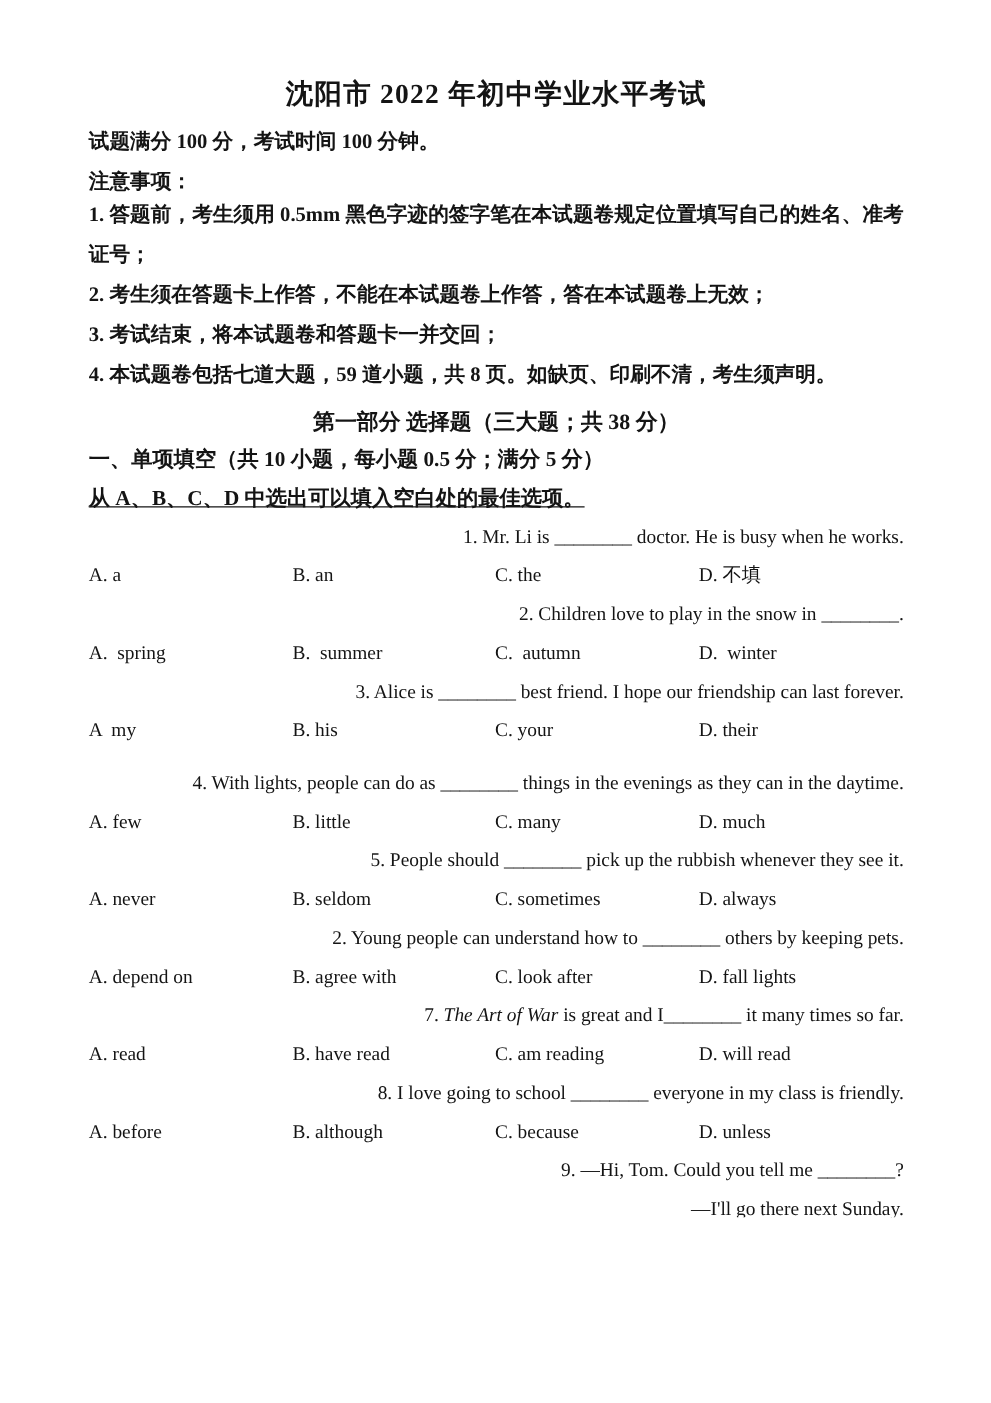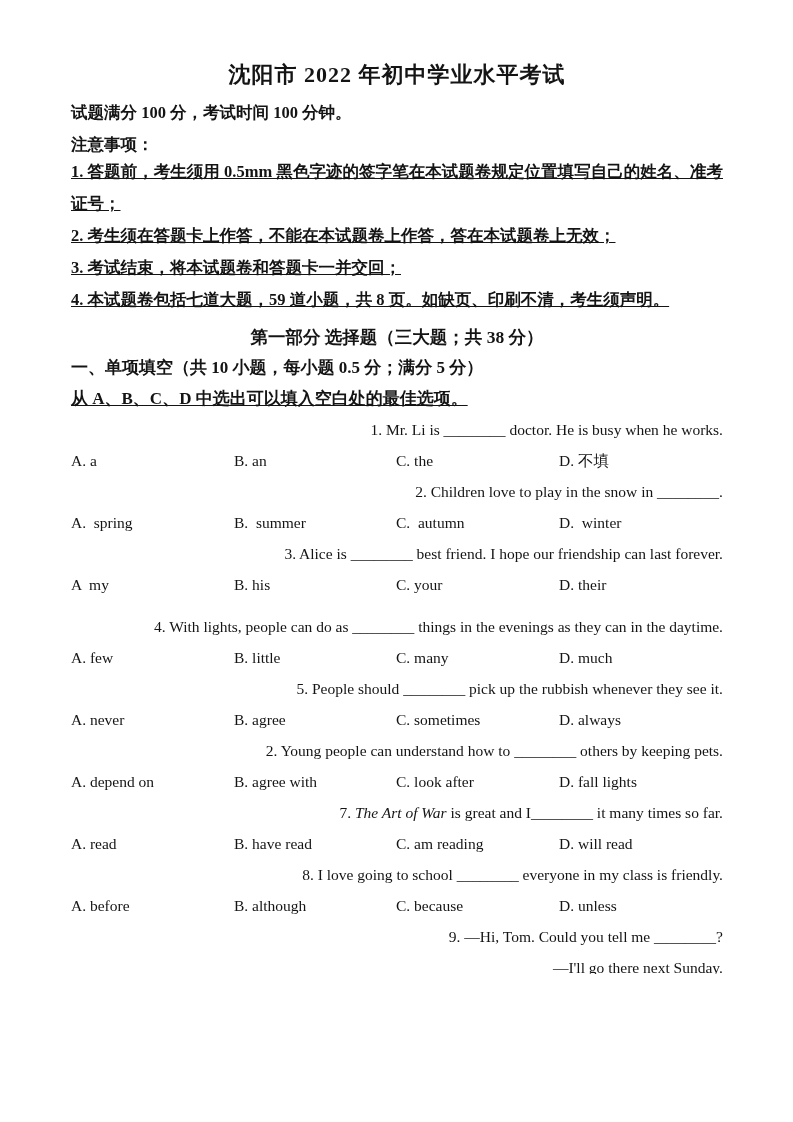--- a/index.html
+++ b/index.html
@@ -46,21 +46,20 @@
     font-size: 16.5px;
     font-weight: 700;
     line-height: 22px;
   }
   .notices p {
     margin: 0;
     font-size: 16.5px;
     font-weight: 700;
     line-height: 32px;
     text-align: justify;
-    text-decoration: underline;
   }
   .part-heading {
     margin: 6px 0 0 0;
     font-size: 17.5px;
     font-weight: 700;
     line-height: 30px;
     text-align: center;
   }
   .section-heading {
     margin: 0;
@@ -158,21 +157,21 @@
       <div class="opts">
         <span class="opt">A. few</span>
         <span class="opt">B. little</span>
         <span class="opt">C. many</span>
         <span class="opt">D. much</span>
       </div>
 
       <p class="q-line">5. People should ________ pick up the rubbish whenever they see it.</p>
       <div class="opts">
         <span class="opt">A. never</span>
-        <span class="opt">B. agree</span>
+        <span class="opt">B. seldom</span>
         <span class="opt">C. sometimes</span>
         <span class="opt">D. always</span>
       </div>
 
       <p class="q-line">2. Young people can understand how to ________ others by keeping pets.</p>
       <div class="opts">
         <span class="opt">A. depend on</span>
         <span class="opt">B. agree with</span>
         <span class="opt">C. look after</span>
         <span class="opt">D. fall lights</span>

